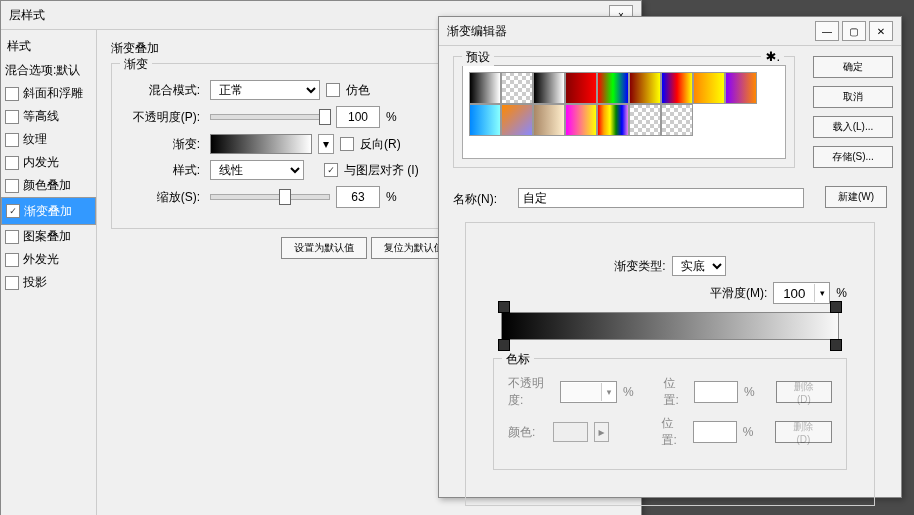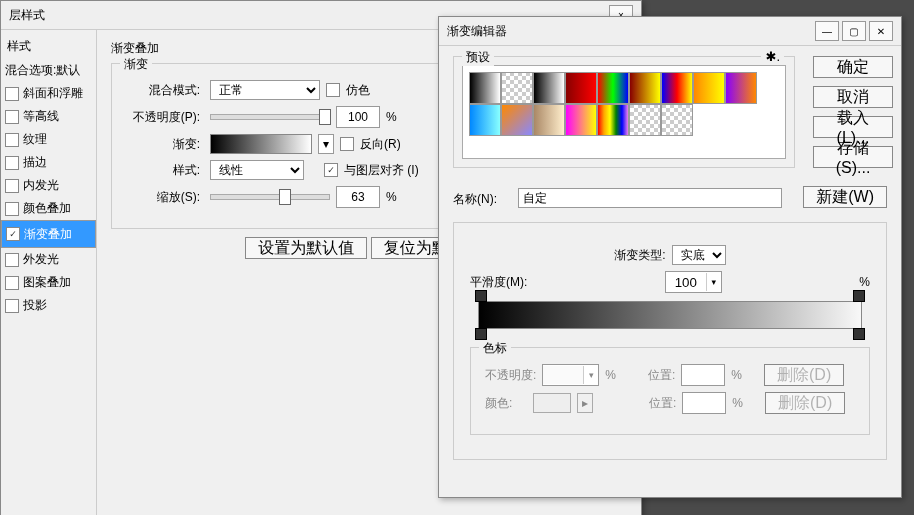--- a/index.html
+++ b/index.html
@@ -15,21 +15,21 @@
 .cb.on::after{content:"✓"}
 .main{flex:1;padding:10px 14px}
 .grp{border:1px solid #ccc;padding:10px 14px 14px;position:relative;margin-bottom:8px}
 .grp>.lg{position:absolute;top:-8px;left:8px;background:#f0f0f0;padding:0 4px}
 .row{display:flex;align-items:center;margin:6px 0;gap:6px}
 .lbl{width:74px;text-align:right;padding-right:4px}
 .sel,select{border:1px solid #999;background:#fff;height:20px;padding:0 4px;font-size:12px}
 .num{width:38px;height:18px;border:1px solid #999;background:#fff;text-align:center;font-size:12px}
 .sld{flex:0 0 118px;height:4px;background:#ddd;border:1px solid #aaa;position:relative}
 .sld .th{position:absolute;width:10px;height:14px;background:#fff;border:1px solid #666;top:-6px}
-.btn{border:1px solid #888;background:#f7f7f7;height:22px;padding:0 12px;font-size:16px;display:inline-flex;align-items:center;justify-content:center;cursor:pointer}
+.btn{border:1px solid #888;background:#f7f7f7;height:22px;padding:0 12px;font-size:10px;display:inline-flex;align-items:center;justify-content:center;cursor:pointer}
 .dial{width:28px;height:28px;border:1px solid #888;border-radius:50%;background:#fff;position:relative}
 .dial::after{content:"";position:absolute;width:1px;height:12px;background:#000;top:2px;left:50%}
 .gprev{width:100px;height:18px;border:1px solid #888;background:linear-gradient(to right,#000,#fff)}
 .presets{border:1px solid #aaa;background:#fff;padding:6px;display:flex;flex-wrap:wrap;gap:0;width:310px;height:80px;align-content:flex-start}
 .sw{width:30px;height:30px;border:1px solid #999}
 .btncol{display:flex;flex-direction:column;gap:8px;padding:10px}
 .btncol .btn{width:80px}
 .gbar{height:26px;border:1px solid #888;background:linear-gradient(to right,#000,#f8f8f8);position:relative;margin:8px 8px}
 .stop{position:absolute;width:10px;height:10px;background:#333;border:1px solid #000}
 .stop.t{top:-12px}
@@ -63,41 +63,37 @@
           <div class="it">
             <span class="cb"></span>
             <span>等高线</span>
           </div>
           <div class="it">
             <span class="cb"></span>
             <span>纹理</span>
           </div>
           <div class="it">
             <span class="cb"></span>
-            <span>描边</span>
-          </div>
-          <div class="it">
-            <span class="cb"></span>
             <span>内发光</span>
           </div>
           <div class="it">
             <span class="cb"></span>
             <span>颜色叠加</span>
           </div>
           <div class="it sel">
             <span class="cb on"></span>
             <span>渐变叠加</span>
           </div>
           <div class="it">
             <span class="cb"></span>
+            <span>图案叠加</span>
+          </div>
+          <div class="it">
+            <span class="cb"></span>
             <span>外发光</span>
-          </div>
-          <div class="it">
-            <span class="cb"></span>
-            <span>图案叠加</span>
           </div>
           <div class="it">
             <span class="cb"></span>
             <span>投影</span>
           </div>
         </div>
     </div>
     <div class="main">
       <div style="margin-bottom:6px">渐变叠加</div>
       <div class="grp">
@@ -185,26 +181,26 @@
       <button class="btn">取消</button>
       <button class="btn">载入(L)...</button>
       <button class="btn">存储(S)...</button>
     </div>
   </div>
   <div style="padding:4px 14px;display:flex;align-items:flex-end;gap:21px">
     <span>名称(N):</span>
     <input type="text" style="flex: 1 1 0%;" value="自定">
     <button class="btn">新建(W)</button>
   </div>
-  <div class="grp" style="margin:10px 14px;padding:16px">
+  <div class="grp" style="margin:10px 26px;padding:27px">
     <div class="row" style="justify-content:center">
       <span>渐变类型:</span>
       <select class="sel"><option>实底</option></select>
     </div>
-    <div class="row" style="justify-content:space-between">
+    <div class="row" style="justify-content:flex-end">
       <span>平滑度(M):</span>
       <div class="spin">
           <input value="100" style="">
           <span class="ar">▾</span>
         </div>
       <span>%</span>
     </div>
     <div class="gbar">
       <div class="stop t" style="left:-4px"></div>
       <div class="stop t" style="right:-4px"></div>

